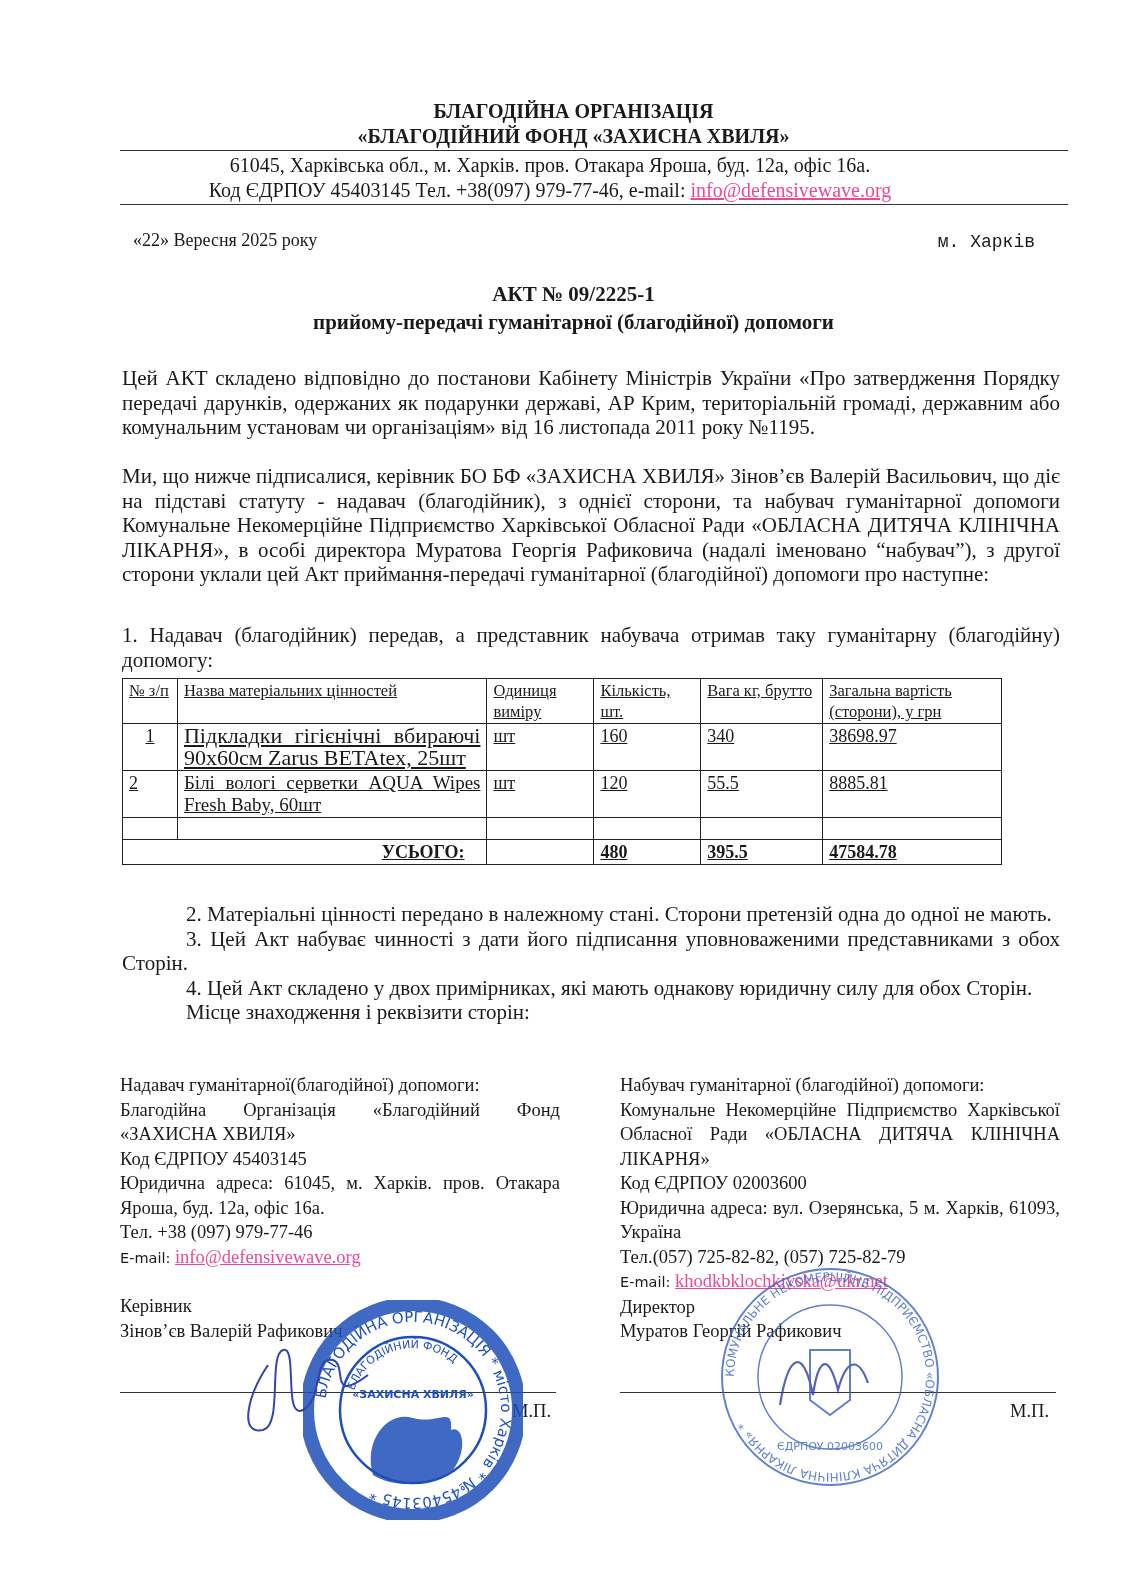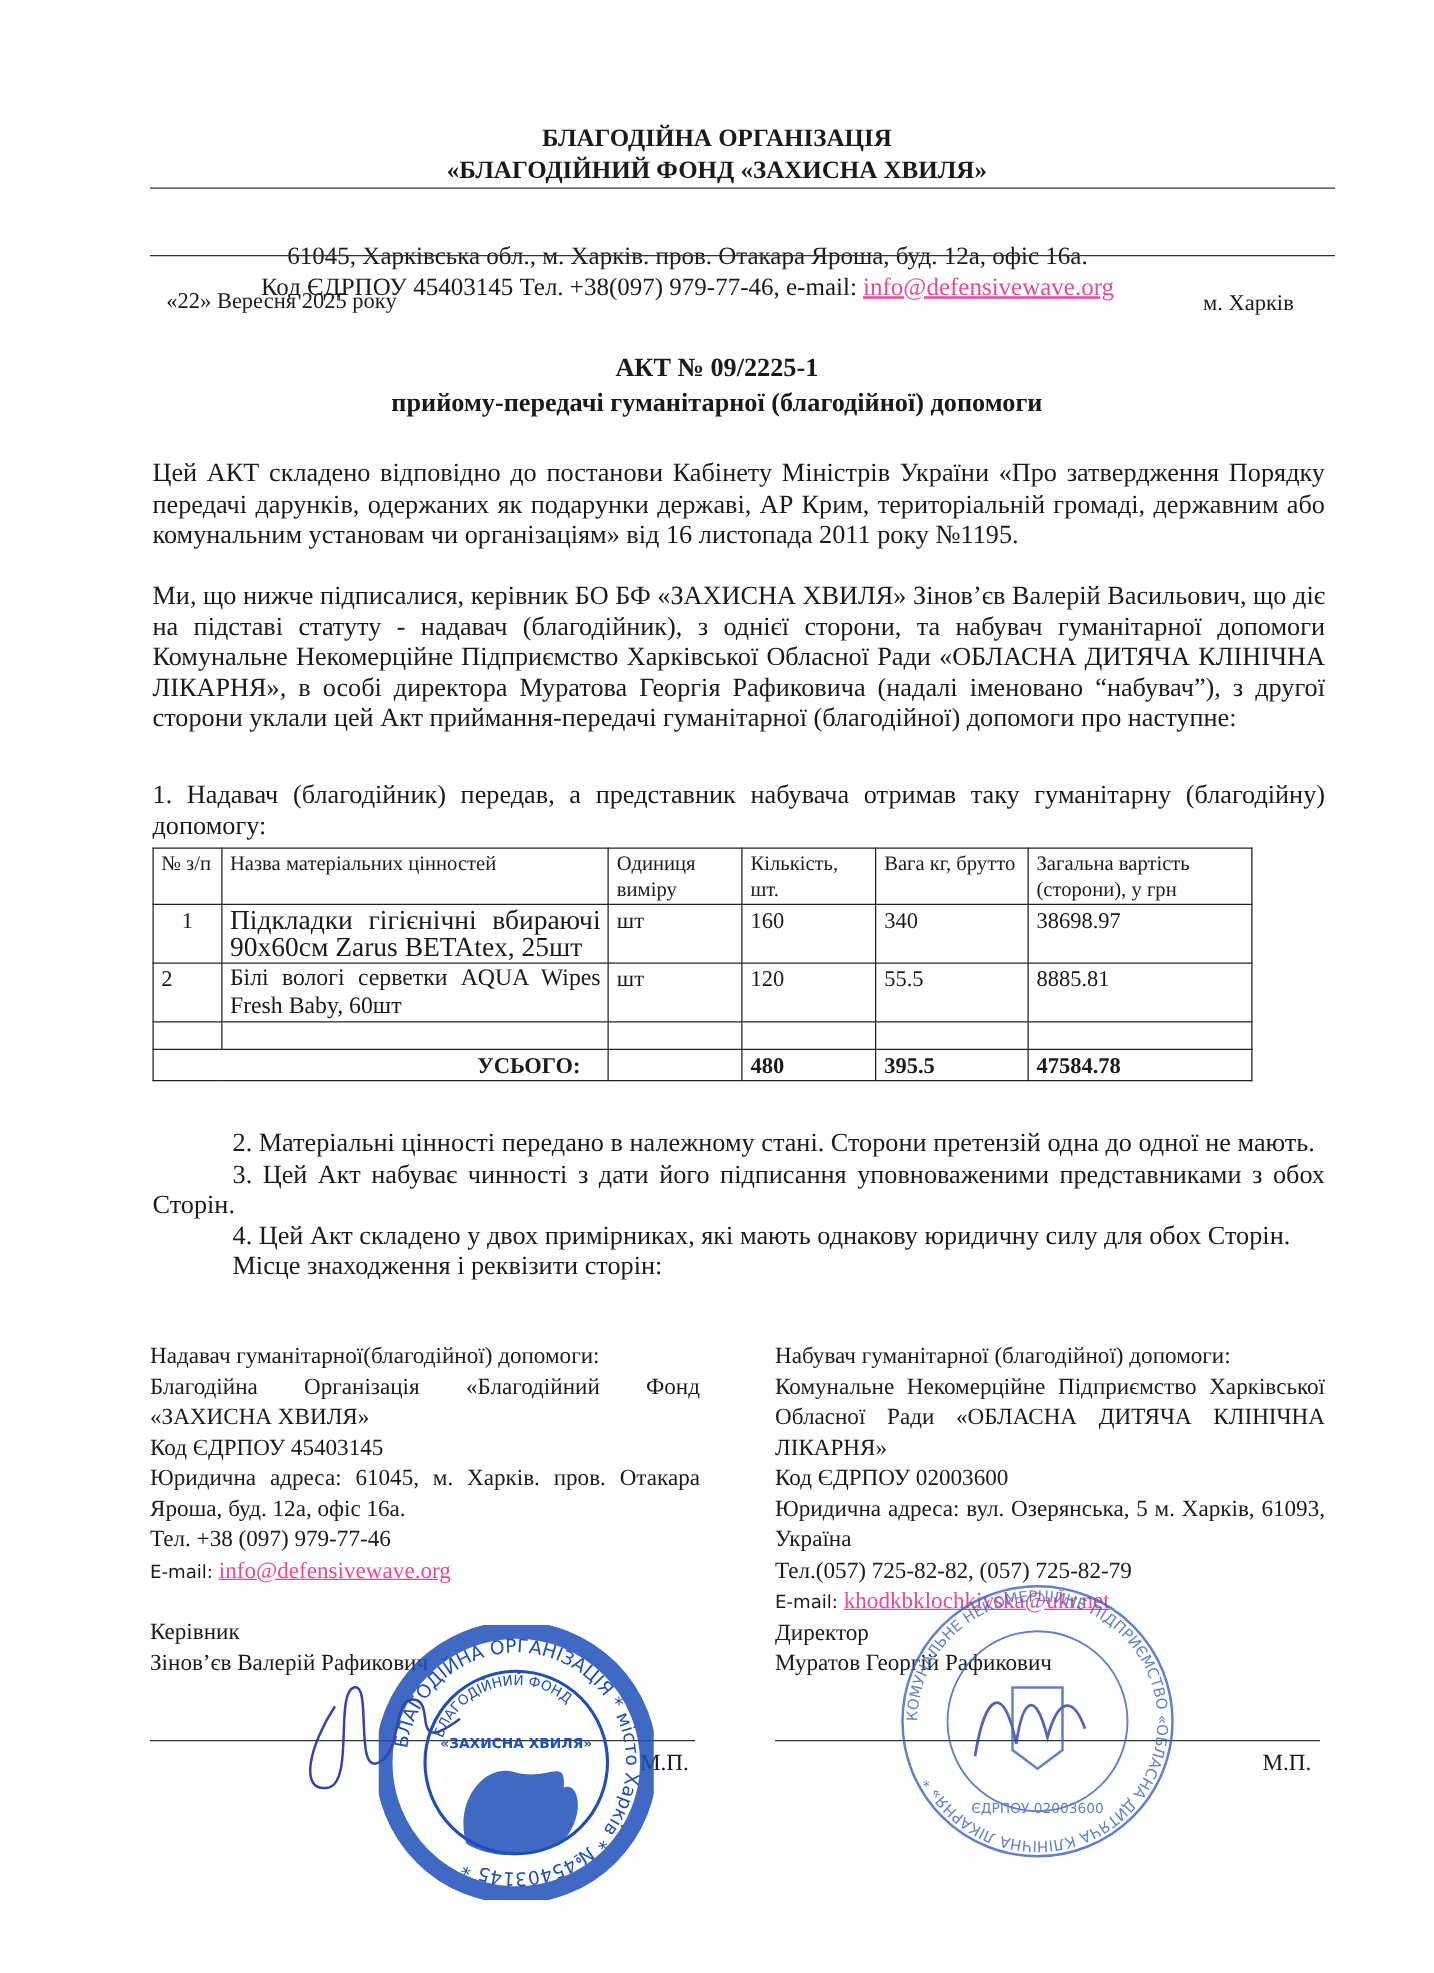--- a/index.html
+++ b/index.html
@@ -1,30 +1,30 @@
 <!DOCTYPE html>
 <html><head>
 <meta charset="utf-8">
 <style>
   html, body { margin: 0; padding: 0; background: #ffffff; }
   body { width: 1147px; height: 1578px; position: relative; overflow: hidden;
          font-family: "Liberation Serif", serif; color: #1a1a1a; }
   .abs { position: absolute; }
   .hdr-title { left: 0; width: 1147px; text-align: center; font-weight: bold; font-size: 20px; line-height: 25px; }
   .hdr-line { left: 120px; width: 948px; border-top: 1.5px solid #333; height: 0; }
-  .hdr-info { left: 0; width: 1100px; text-align: center; font-size: 20px; line-height: 25px; margin-top: 40px; }
+  .hdr-info { left: 0; width: 1100px; text-align: center; font-size: 20px; line-height: 25px; }
   a.link { color: #ec4899; text-decoration: underline; }
   .date { left: 133px; top: 230px; font-size: 18px; }
-  .city { right: 112px; top: 232px; font-size: 18px; }
+  .city { right: 112px; top: 232px; font-size: 18px; font-family: Liberation Mono, monospace; }
   .act-title { left: 0; width: 1147px; text-align: center; font-weight: bold; font-size: 21px; line-height: 28px; }
   .para { left: 122px; width: 938px; font-size: 21px; line-height: 24.5px; text-align: justify; }
   .para p { margin: 0; }
   .indent { text-indent: 64px; }
   table.items { position: absolute; left: 122px; top: 678px; width: 880px; border-collapse: collapse; font-size: 18px; line-height: 22px; }
-  table.items td { border: 1.5px solid #222; vertical-align: top; padding: 1px 6px; }
+  table.items td { border: 1.5px solid #222; vertical-align: top; padding: 1px 6px; text-decoration: underline; }
   table.items .hdr td { font-size: 16.5px; line-height: 21px; }
   table.items .total td { font-weight: bold; }
   .party { width: 440px; font-size: 18.5px; line-height: 24.5px; }
   .party div { text-align: justify; }
   .party .email-label { font-family: "DejaVu Sans", sans-serif; font-size: 14.5px; }
   .sig-line { border-top: 1.3px solid #333; height: 0; }
   .mp { font-size: 18.5px; }
   .stamp { position: absolute; }
 </style>
 </head>

